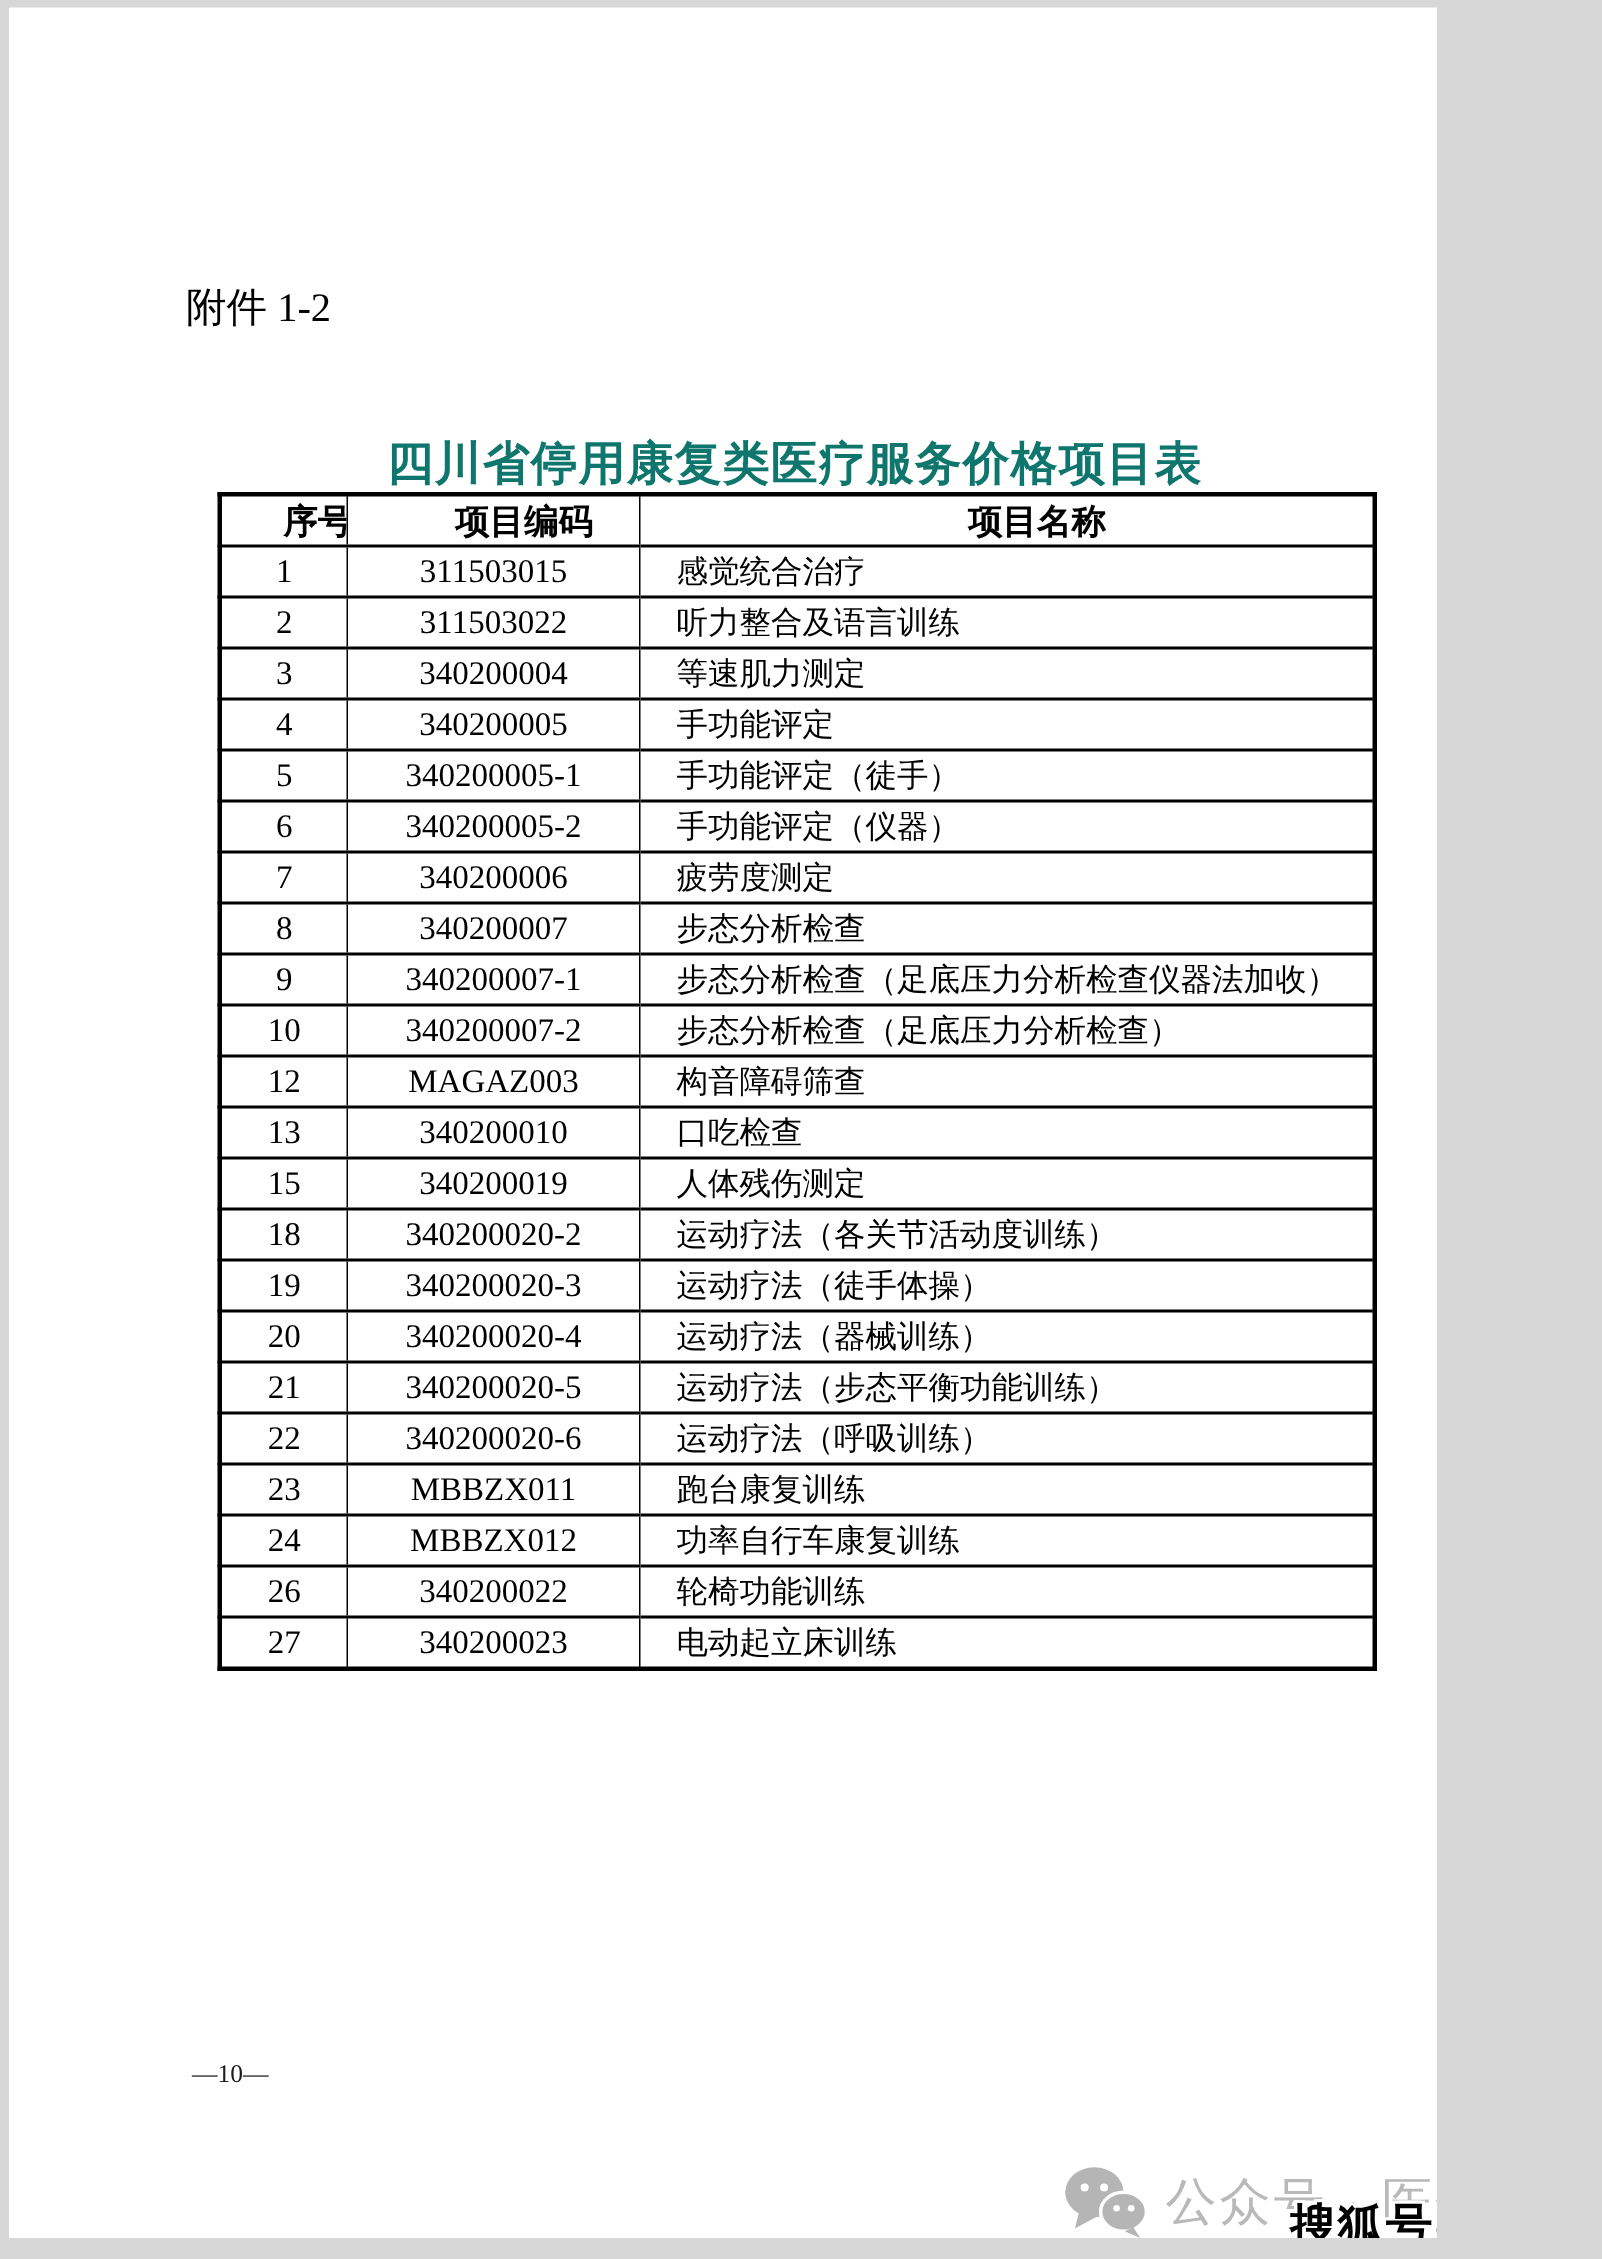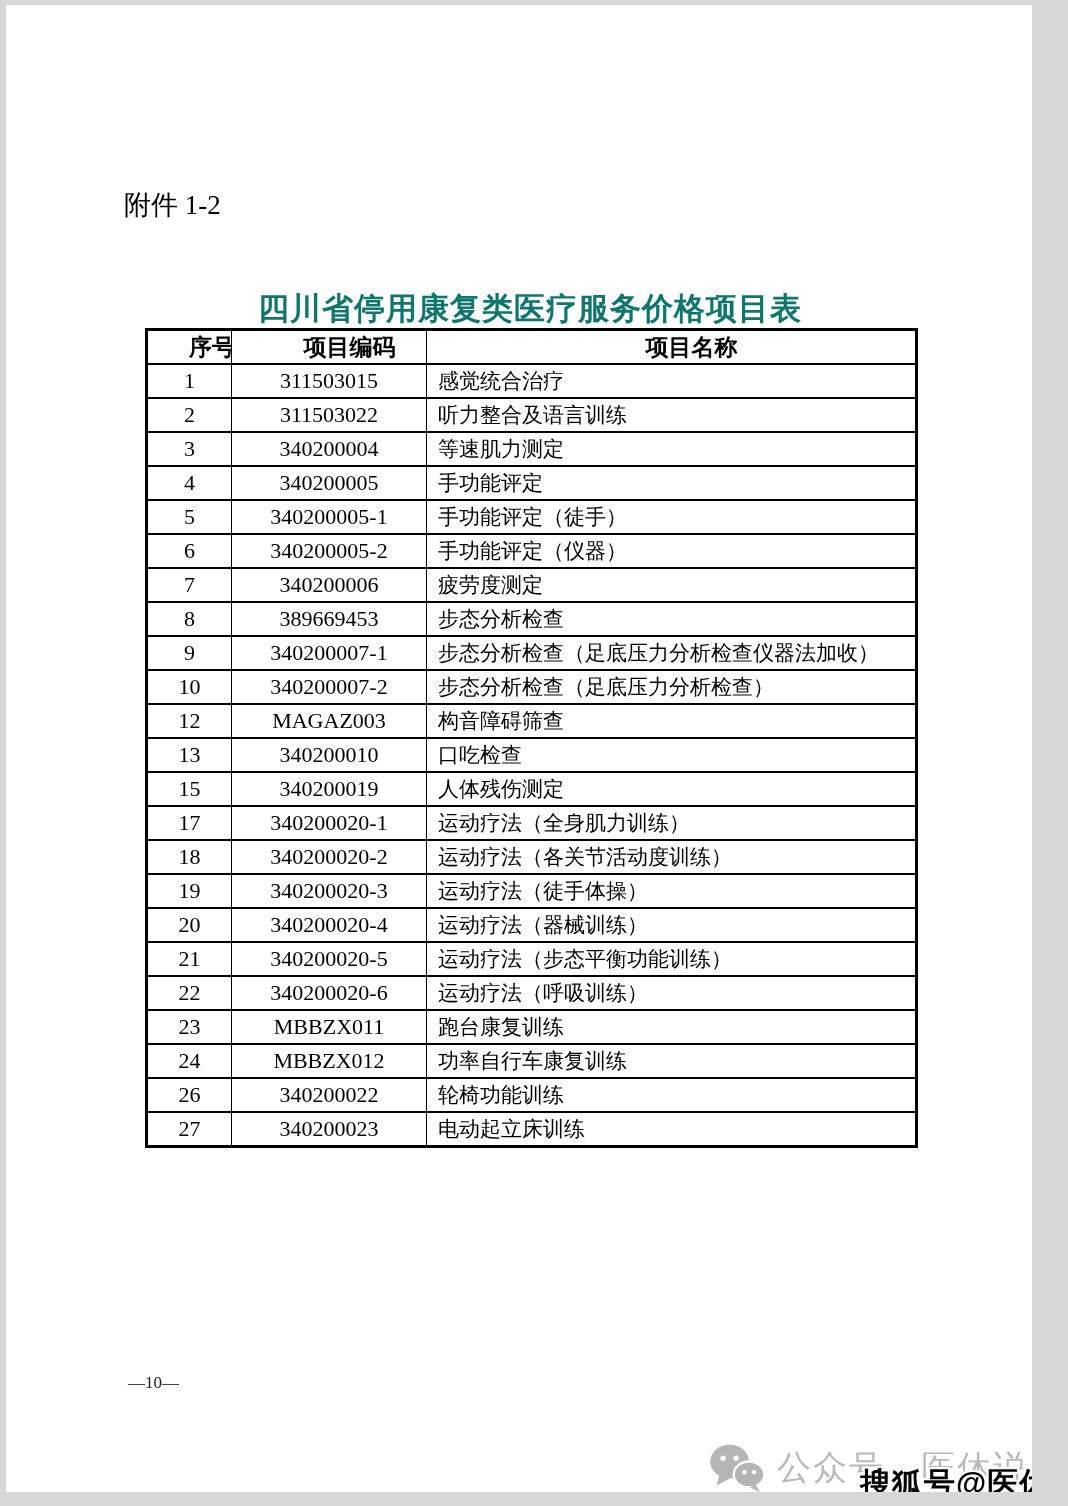--- a/index.html
+++ b/index.html
@@ -11,21 +11,21 @@
     height: 1506px;
     position: relative;
     background: #d7d7d7;
     font-family: "Liberation Serif", serif;
     overflow: hidden;
   }
   .page {
     position: absolute;
     left: 6px;
     top: 5px;
-    width: 1026px;
+    width: 952px;
     height: 1487px;
     background: #ffffff;
     overflow: hidden;
   }
   .attachment-label {
     position: absolute;
     left: 118px;
     top: 182px;
     font-size: 27px;
     color: #000;
@@ -73,21 +73,21 @@
     font-size: 23px;
     text-align: center;
     padding-left: 41px;
   }
   td.col-num, td.col-code {
     text-align: center;
     font-size: 22px;
   }
   td.col-name {
     text-align: left;
-    padding-left: 11px;
+    padding-left: 24px;
     font-size: 21px;
   }
   .page-number {
     position: absolute;
     left: 122px;
     top: 1368px;
     font-size: 17px;
     color: #1a1a1a;
     white-space: nowrap;
   }
@@ -175,21 +175,21 @@
           <td class="col-code">340200005-2</td>
           <td class="col-name">手功能评定（仪器）</td>
         </tr>
         <tr>
           <td class="col-num">7</td>
           <td class="col-code">340200006</td>
           <td class="col-name">疲劳度测定</td>
         </tr>
         <tr>
           <td class="col-num">8</td>
-          <td class="col-code">389669453</td>
+          <td class="col-code">340200007</td>
           <td class="col-name">步态分析检查</td>
         </tr>
         <tr>
           <td class="col-num">9</td>
           <td class="col-code">340200007-1</td>
           <td class="col-name">步态分析检查（足底压力分析检查仪器法加收）</td>
         </tr>
         <tr>
           <td class="col-num">10</td>
           <td class="col-code">340200007-2</td>
@@ -202,25 +202,20 @@
         </tr>
         <tr>
           <td class="col-num">13</td>
           <td class="col-code">340200010</td>
           <td class="col-name">口吃检查</td>
         </tr>
         <tr>
           <td class="col-num">15</td>
           <td class="col-code">340200019</td>
           <td class="col-name">人体残伤测定</td>
-        </tr>
-        <tr>
-          <td class="col-num">17</td>
-          <td class="col-code">340200020-1</td>
-          <td class="col-name">运动疗法（全身肌力训练）</td>
         </tr>
         <tr>
           <td class="col-num">18</td>
           <td class="col-code">340200020-2</td>
           <td class="col-name">运动疗法（各关节活动度训练）</td>
         </tr>
         <tr>
           <td class="col-num">19</td>
           <td class="col-code">340200020-3</td>
           <td class="col-name">运动疗法（徒手体操）</td>

